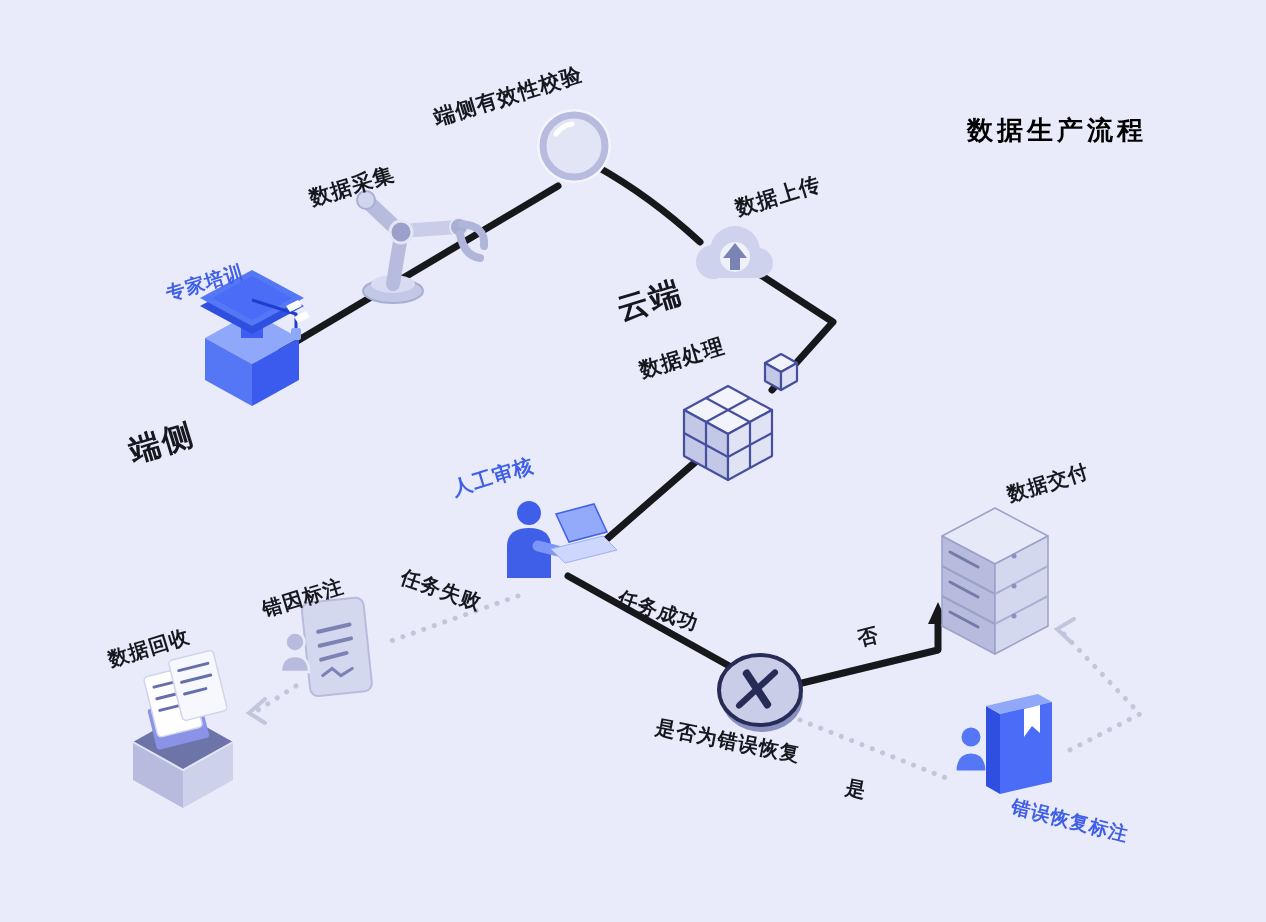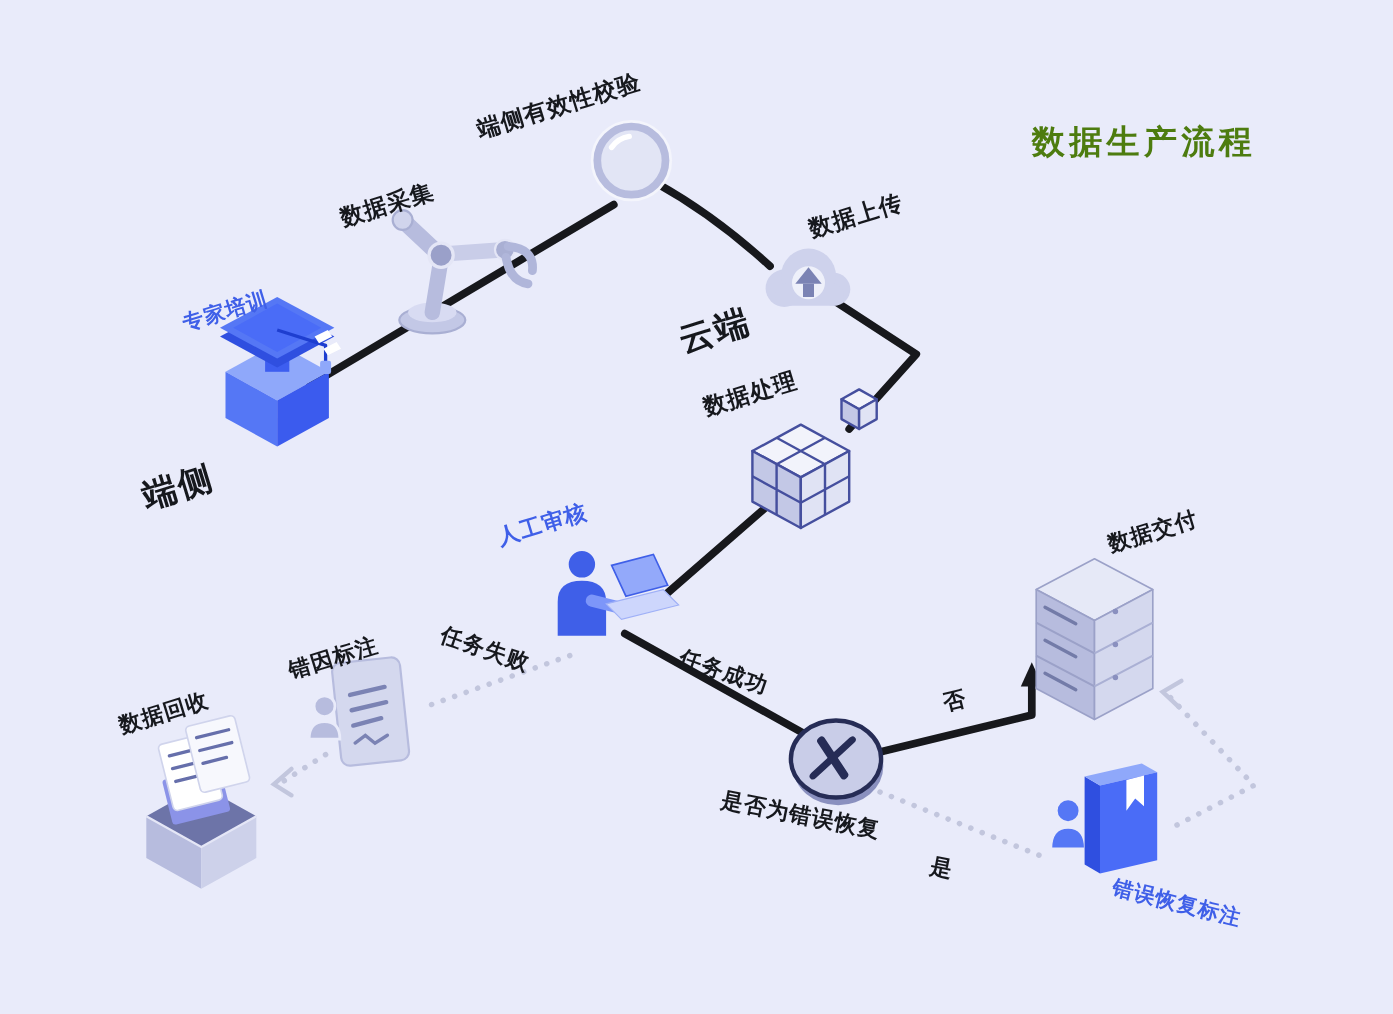--- a/index.html
+++ b/index.html
@@ -4,22 +4,22 @@
 <style>
   html,body{margin:0;padding:0;}
   body{font-family:"DejaVu Sans","Liberation Sans",sans-serif;}
   .canvas{position:relative;width:1266px;height:922px;background:#e9ebfa;overflow:hidden;}
   .layer{position:absolute;left:0;top:0;}
   .lbl{position:absolute;white-space:nowrap;font-weight:700;color:#16181d;font-size:21px;
        transform-origin:center;letter-spacing:1px;}
   .lbl.blue{color:#3f5fe8;}
   .lbl.zone{font-size:31px;font-weight:900;letter-spacing:2px;}
   .lbl.small{font-size:20px;}
-  .title{position:absolute;font-size:30px;font-weight:900;color:#4d7c0f;letter-spacing:4px;
-         white-space:nowrap;transform:translate(-50%,-50%);}
+  .title{position:absolute;font-size:26px;font-weight:900;color:#000000;letter-spacing:4px;
+         white-space:nowrap;transform:translate(-50%,-50%);margin-left:17px;}
 </style>
 </head>
 <body>
 
 <div class="canvas">
 
   <svg class="layer" width="1266" height="922" viewBox="0 0 1266 922">
 
     <g stroke="#c2c6dd" fill="none" stroke-linecap="round">
       <path d="M518,596 L388,642" stroke-width="5" stroke-dasharray="0.1 11"></path>

